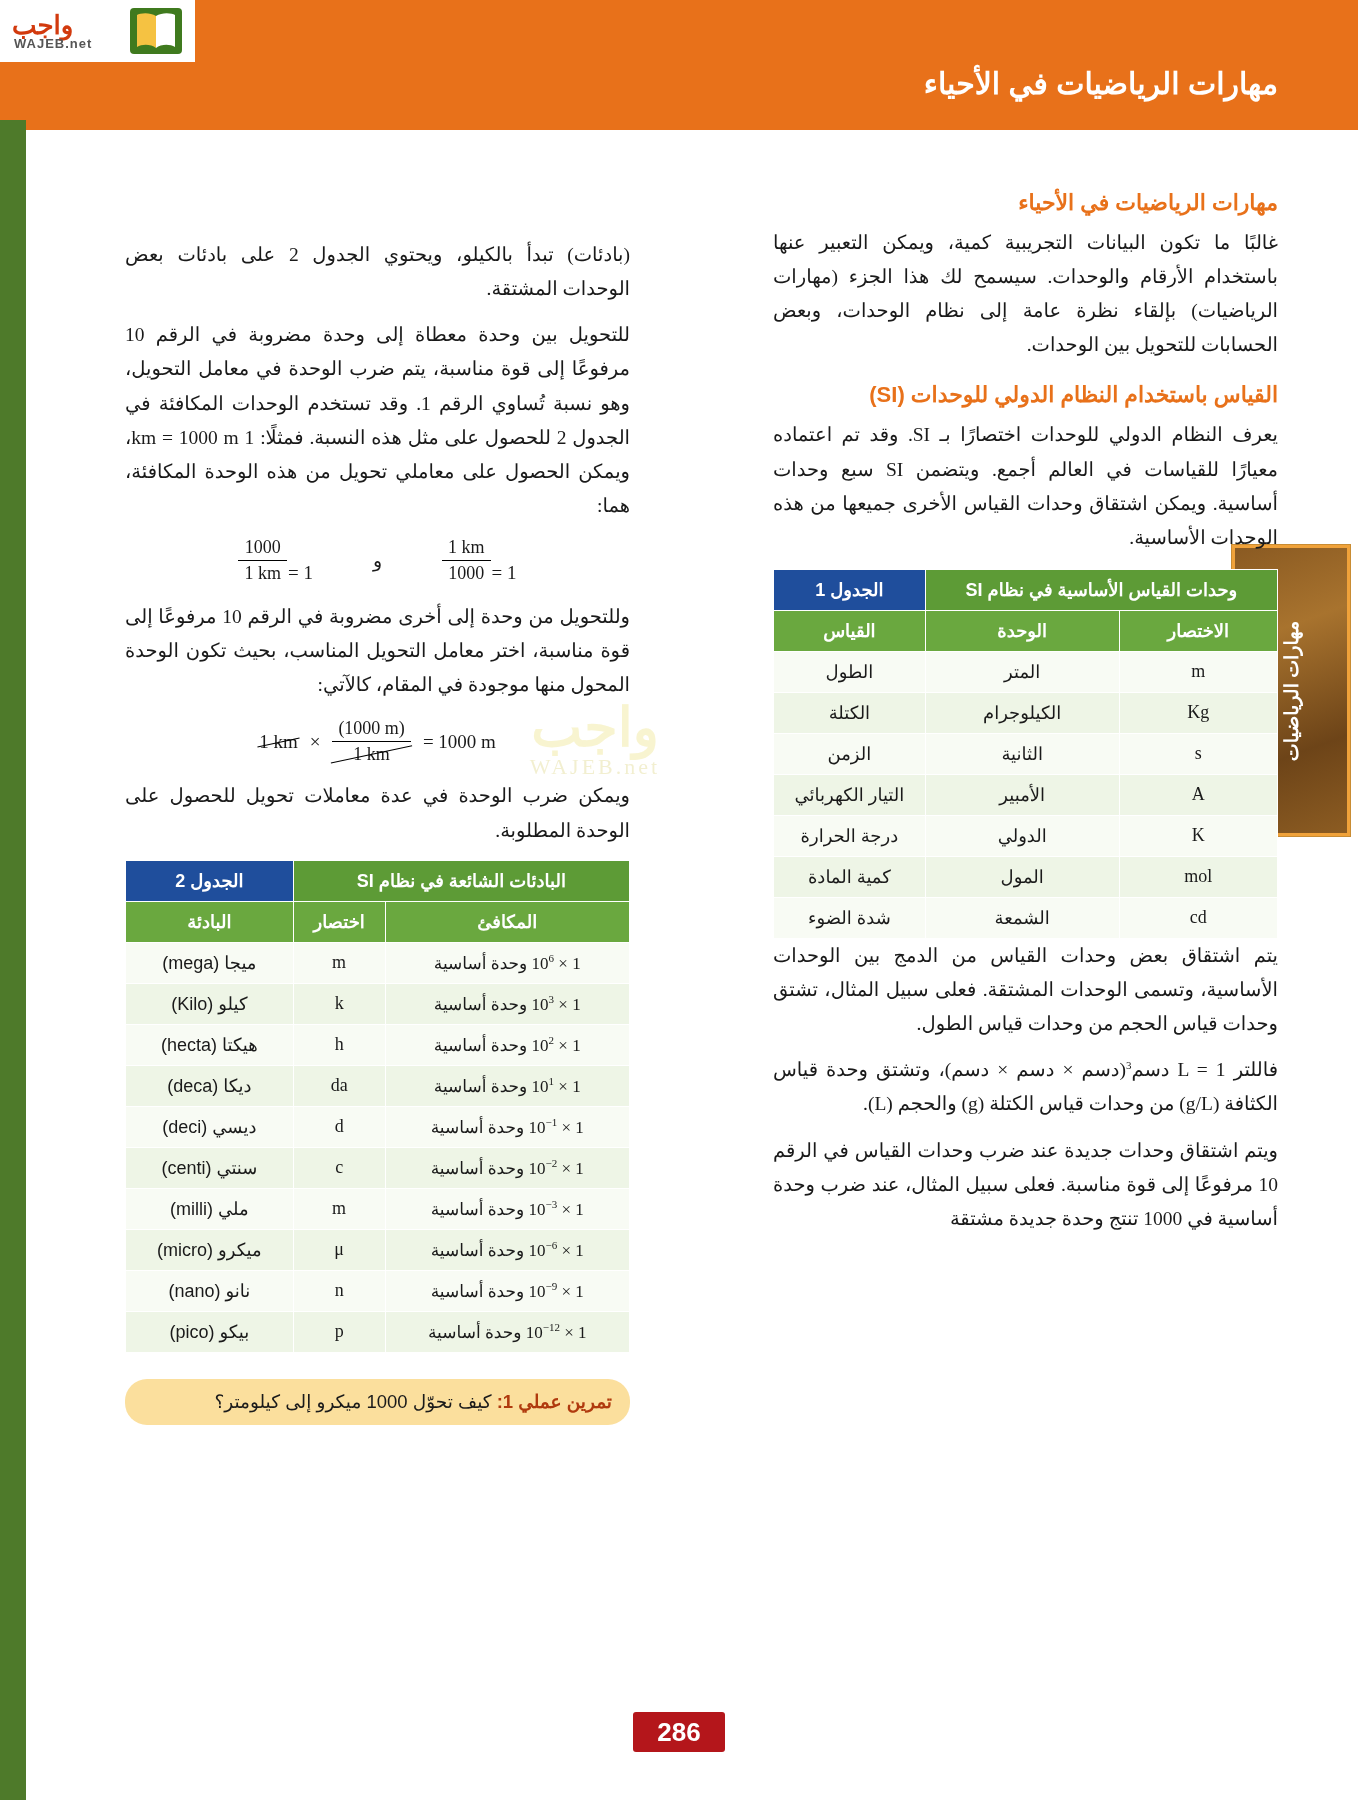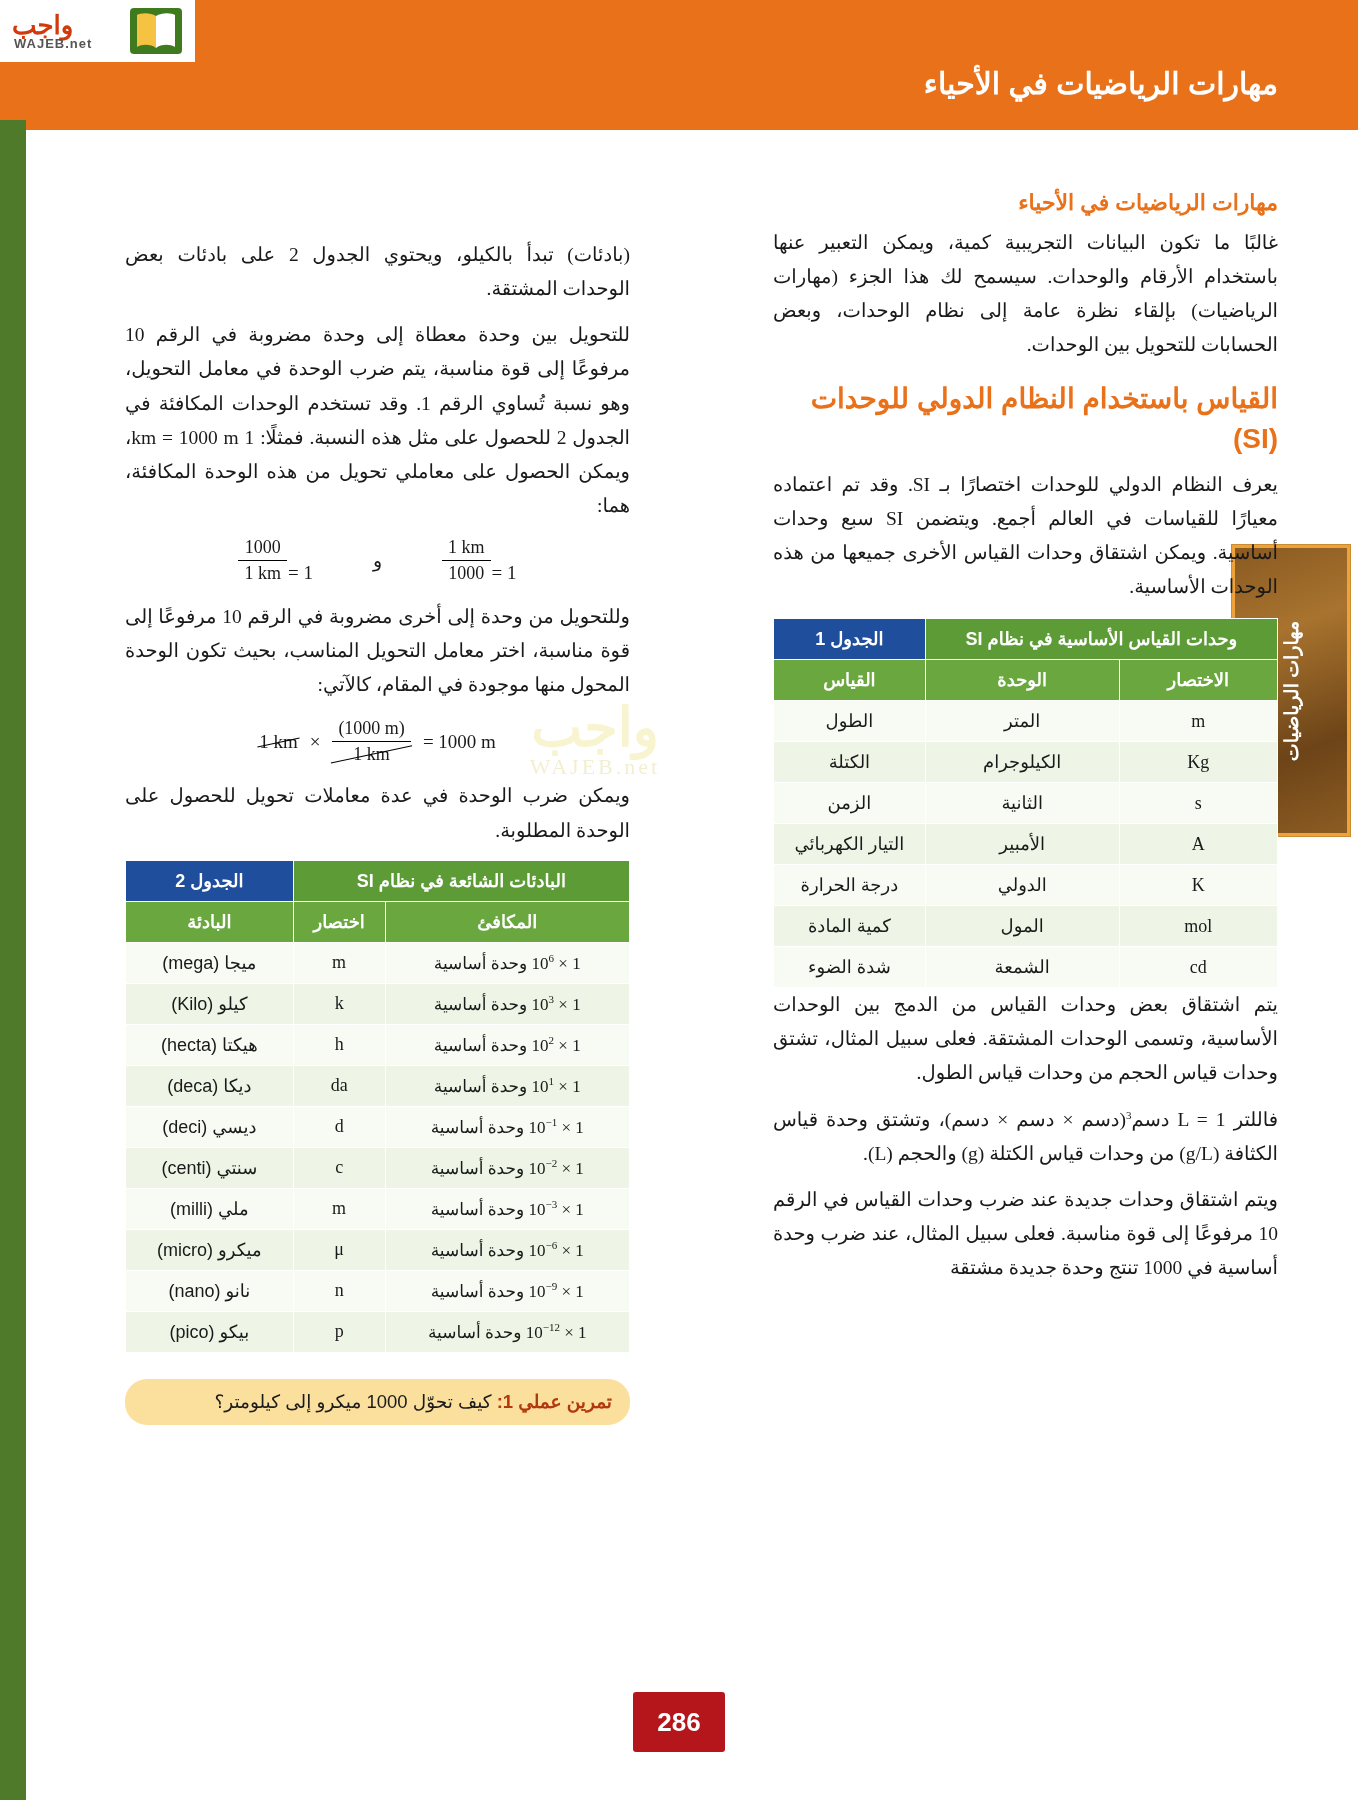--- a/index.html
+++ b/index.html
@@ -72,21 +72,21 @@
   .col-left{
     position:absolute;top:238px;left:125px;width:505px;
     text-align:justify;
   }
   .sec-head{
     color:#e8711a;font-weight:bold;font-size:22px;
     font-family:"Liberation Sans", sans-serif;
     margin:0 0 10px 0;text-align:right;
   }
   .sec-head2{
-    color:#e8711a;font-weight:bold;font-size:28px;
+    color:#e8711a;font-weight:bold;font-size:22px;
     font-family:"Liberation Sans", sans-serif;
     margin:16px 0 8px 0;text-align:right;line-height:1.45;
   }
   p.body{
     font-size:19.5px;line-height:1.75;margin:0 0 12px 0;
     text-align:justify;text-align-last:right;
   }
 
   
   table.tbl{
@@ -139,21 +139,21 @@
   .practice{
     margin-top:26px;background:#fbdf9d;border-radius:22px;
     padding:12px 18px;font-size:18.5px;text-align:right;
     font-family:"Liberation Sans", sans-serif;
   }
   .practice b{color:#b03a0e;}
 
   
   .pagenum{
     position:absolute;bottom:48px;left:50%;transform:translateX(-50%);
-    width:92px;height:60px;background:#b4161b;color:#fff;
+    width:92px;height:40px;background:#b4161b;color:#fff;
     display:flex;align-items:center;justify-content:center;
     font-family:"Liberation Sans", sans-serif;font-size:26px;font-weight:bold;
     border-radius:3px;
     margin-top:40px;
   }
   
   .watermark{
     position:absolute;top:700px;left:430px;width:330px;height:170px;
     opacity:.18;pointer-events:none;
   }

